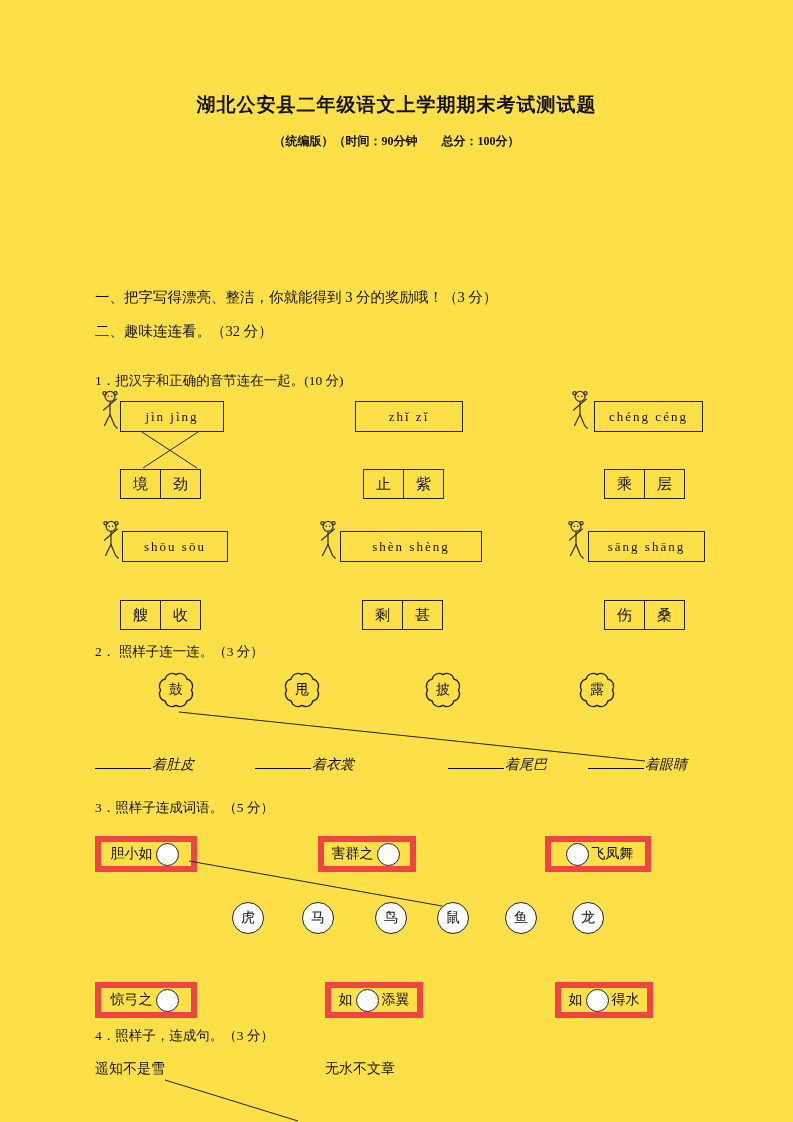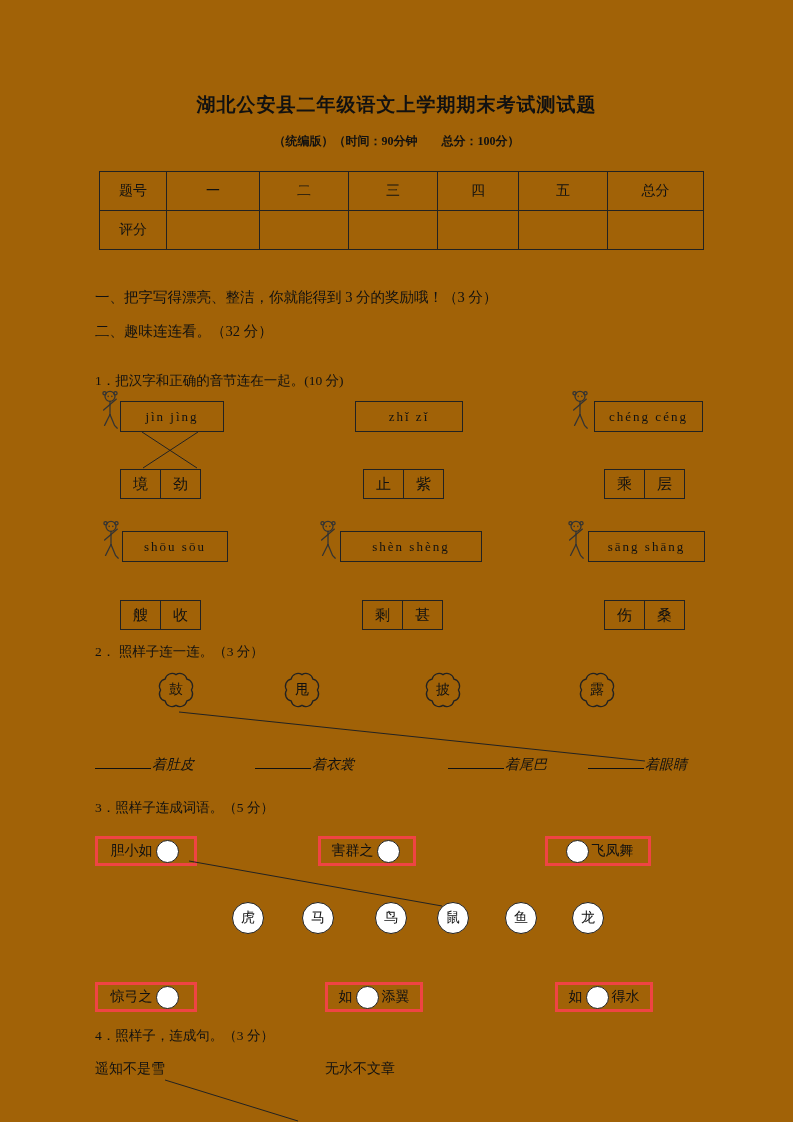--- a/index.html
+++ b/index.html
@@ -1,17 +1,17 @@
 <!DOCTYPE html>
 <html><head>
 <meta charset="utf-8">
 <style>
   html,body{margin:0;padding:0;}
   body{background:#9a9a9a;}
-  .page{position:relative;width:793px;height:1122px;background:#a16207;margin:0 auto;
+  .page{position:relative;width:793px;height:1122px;background:#fde047;margin:0 auto;
         font-family:"Liberation Serif","DejaVu Serif",serif;color:#111;overflow:hidden;}
   .title{position:absolute;top:92px;left:0;width:100%;text-align:center;
          font-size:19px;font-weight:bold;font-family:"Liberation Sans","DejaVu Sans",sans-serif;letter-spacing:1px;}
   .subtitle{position:absolute;top:133px;left:0;width:100%;text-align:center;
             font-size:12px;font-weight:bold;}
   table.score{position:absolute;left:99px;top:171px;border-collapse:collapse;}
   table.score td{border:1px solid #222;height:38px;text-align:center;font-size:14px;padding:0;}
   .sec{position:absolute;font-size:14.5px;white-space:nowrap;text-align:center;}
   .qlabel{position:absolute;font-size:13.5px;white-space:nowrap;}
   .pbox{position:absolute;height:29px;border:1px solid #222;display:flex;align-items:center;
@@ -20,21 +20,21 @@
   .ccell{width:39px;height:28px;border:1px solid #222;margin-left:-1px;display:flex;
          align-items:center;justify-content:center;font-size:15px;}
   .cpair .ccell:first-child{margin-left:0;}
   .mascot{position:absolute;width:20px;height:42px;}
   .badge{position:absolute;width:44px;height:44px;}
   .badge svg{position:absolute;left:0;top:0;width:100%;height:100%;}
   .badge span{position:absolute;left:0;top:0;right:0;bottom:0;display:flex;align-items:center;
               justify-content:center;font-size:14px;}
   .blank-item{position:absolute;font-size:14px;white-space:nowrap;font-style:italic;}
   .blank-line{display:inline-block;width:56px;border-bottom:1px solid #111;height:13px;margin-right:1px;}
-  .wbox{position:absolute;height:30px;border:3px solid #ef4444;display:flex;align-items:center;
+  .wbox{position:absolute;height:30px;border:6px solid #ef4444;display:flex;align-items:center;
         justify-content:center;gap:3px;padding:12px 6px;font-size:14px;white-space:nowrap;box-sizing:border-box;}
   .circle-sm{width:21px;height:21px;border:1px solid #222;border-radius:50%;flex:none;background:#fff;}
   .circle-md{position:absolute;width:30px;height:30px;border:1px solid #222;border-radius:50%;
              display:flex;align-items:center;justify-content:center;font-size:14px;background:#fff;}
   .q4text{position:absolute;font-size:14px;white-space:nowrap;}
   .overlay{position:absolute;left:0;top:0;width:793px;height:1122px;pointer-events:none;}
   .hiddendefs{position:absolute;width:0;height:0;overflow:hidden;}
 </style>
 </head>
 <body>
@@ -56,42 +56,20 @@
         </g>
         <circle cx="9" cy="8" r="0.9" fill="#333"></circle>
         <circle cx="13" cy="8" r="0.9" fill="#333"></circle>
       </symbol>
     </defs>
   </svg>
 
   <div class="title">湖北公安县二年级语文上学期期末考试测试题</div>
   <div class="subtitle">（统编版）（时间：90分钟　　总分：100分）</div>
 
-  <table class="score">
-    <tbody>
-        <tr>
-      <td style="width:66px">题号</td>
-      <td style="width:92px">一</td>
-      <td style="width:88px">二</td>
-      <td style="width:88px">三</td>
-      <td style="width:80px">四</td>
-      <td style="width:88px">五</td>
-      <td style="width:95px">总分</td>
-    </tr>
-    <tr>
-      <td>评分</td>
-      <td></td>
-      <td></td>
-      <td></td>
-      <td></td>
-      <td></td>
-      <td></td>
-    </tr>
-  </tbody>
-    </table>
 
   <div class="sec" style="left:95px;top:288px">一、把字写得漂亮、整洁，你就能得到 3 分的奖励哦！（3 分）</div>
   <div class="sec" style="left:95px;top:322px">二、趣味连连看。（32 分）</div>
 
   <div class="qlabel" style="left:95px;top:372px">1．把汉字和正确的音节连在一起。(10 分)</div>
 
   <svg class="mascot" style="left:100px;top:389px">
       <use href="#mascot"></use>
     </svg>
   <svg class="mascot" style="left:570px;top:389px">

